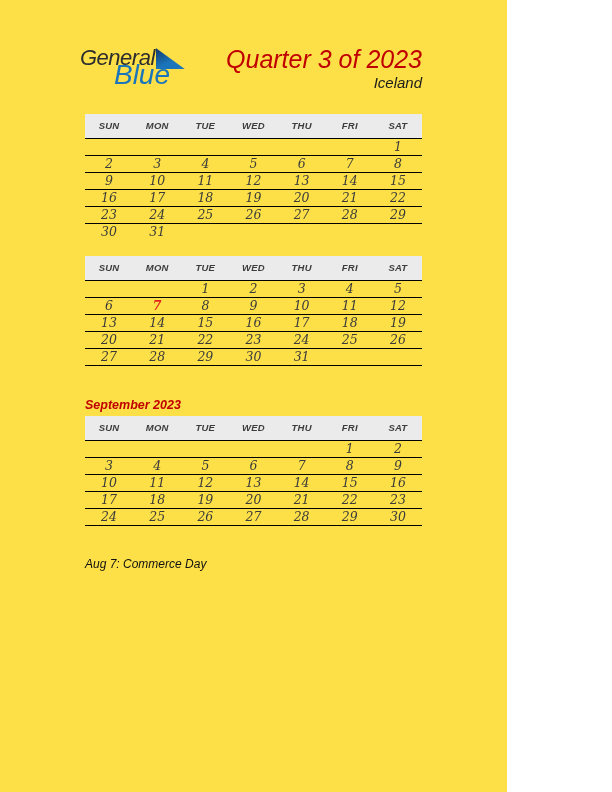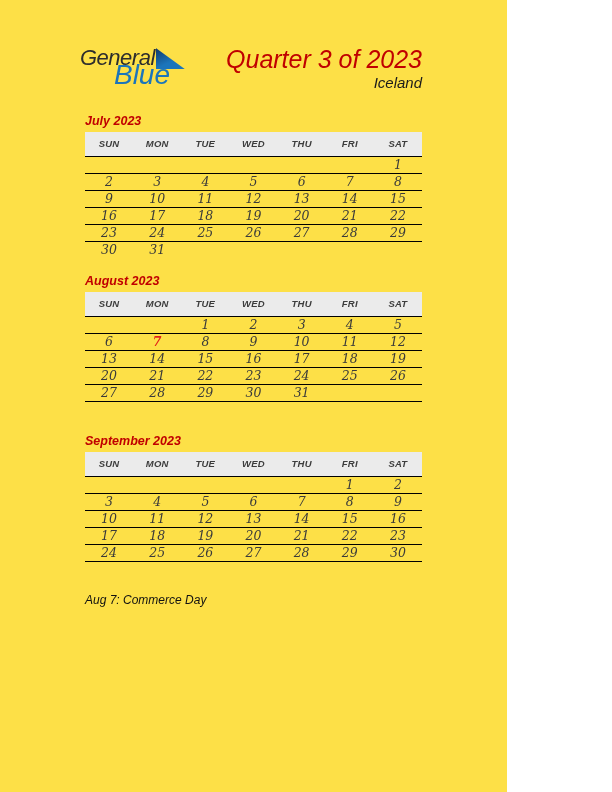--- a/index.html
+++ b/index.html
@@ -134,21 +134,20 @@
       <div class="logo-blue">Blue</div>
     </div>
     <div class="title-block">
       <div class="quarter-title">Quarter 3 of 2023</div>
       <div class="country">Iceland</div>
     </div>
   </div>
 
   <div class="months">
       <section class="month">
-        <div class="month-label">July 2023</div>
         <table class="cal">
           <thead>
             <tr>
               <th>SUN</th>
               <th>MON</th>
               <th>TUE</th>
               <th>WED</th>
               <th>THU</th>
               <th>FRI</th>
               <th>SAT</th>
@@ -206,21 +205,20 @@
               <td></td>
               <td></td>
               <td></td>
               <td></td>
               <td></td>
             </tr>
           </tbody>
         </table>
       </section>
       <section class="month">
-        <div class="month-label">August 2023</div>
         <table class="cal">
           <thead>
             <tr>
               <th>SUN</th>
               <th>MON</th>
               <th>TUE</th>
               <th>WED</th>
               <th>THU</th>
               <th>FRI</th>
               <th>SAT</th>

